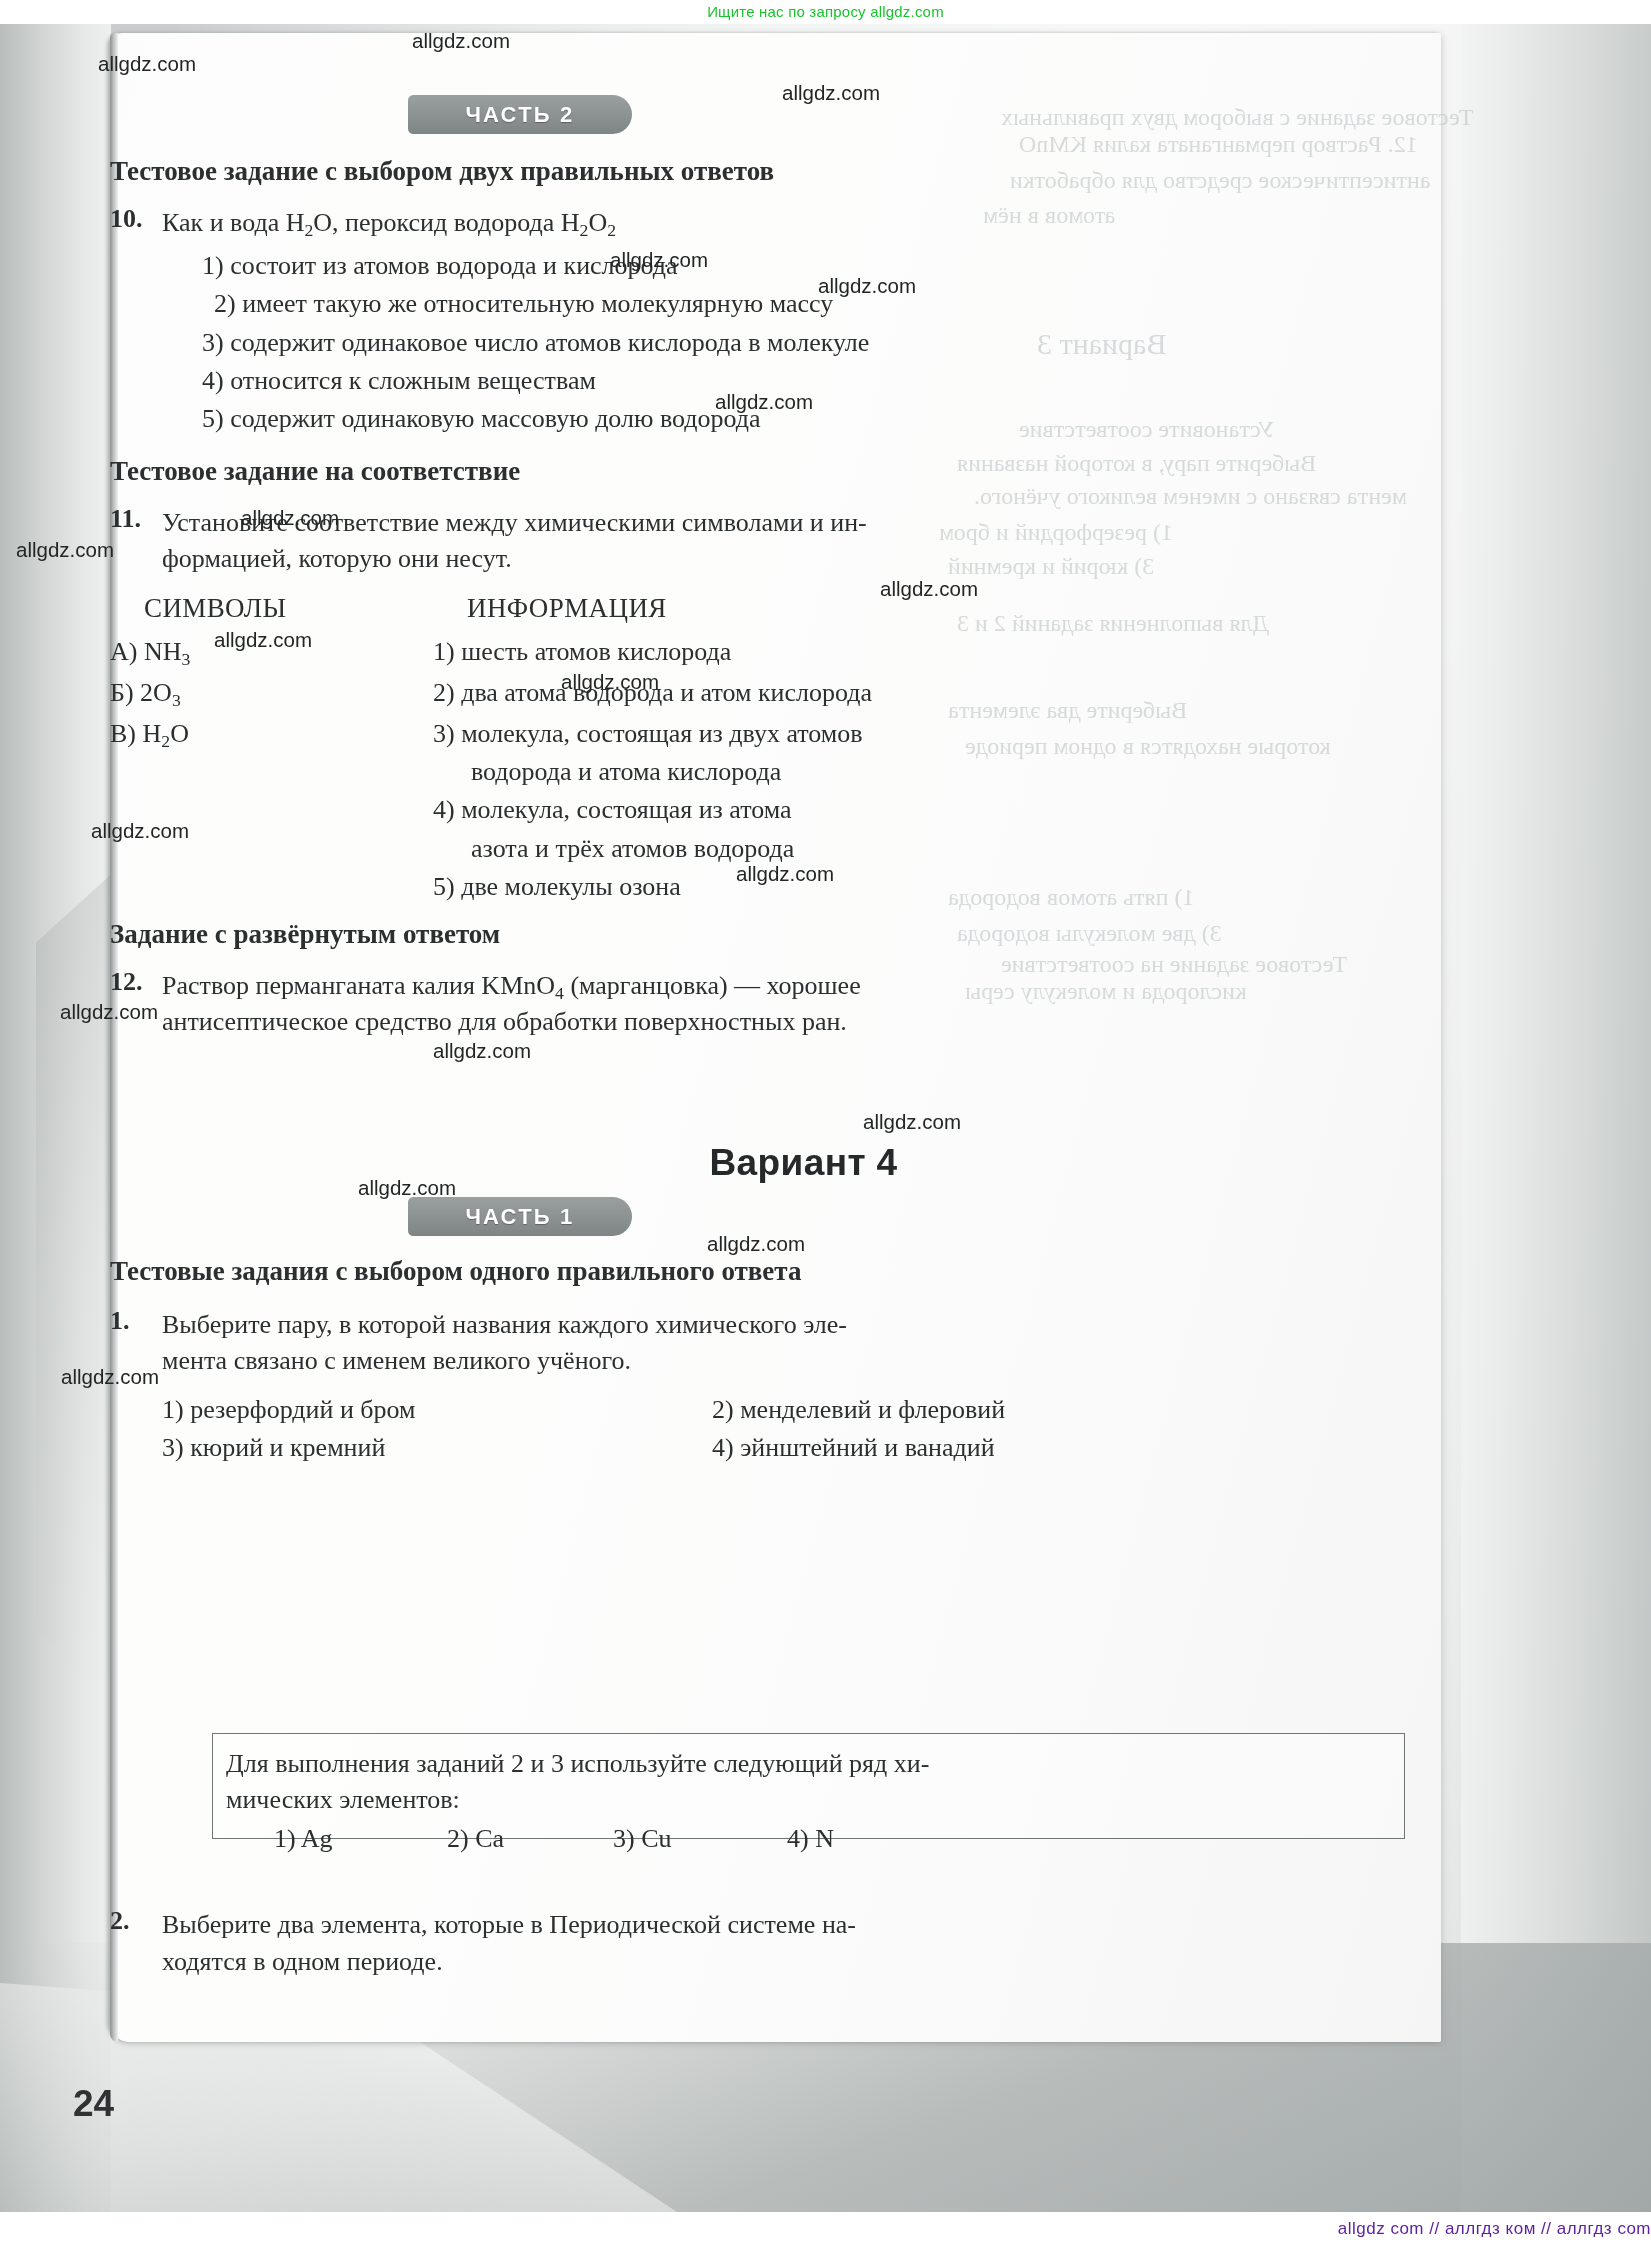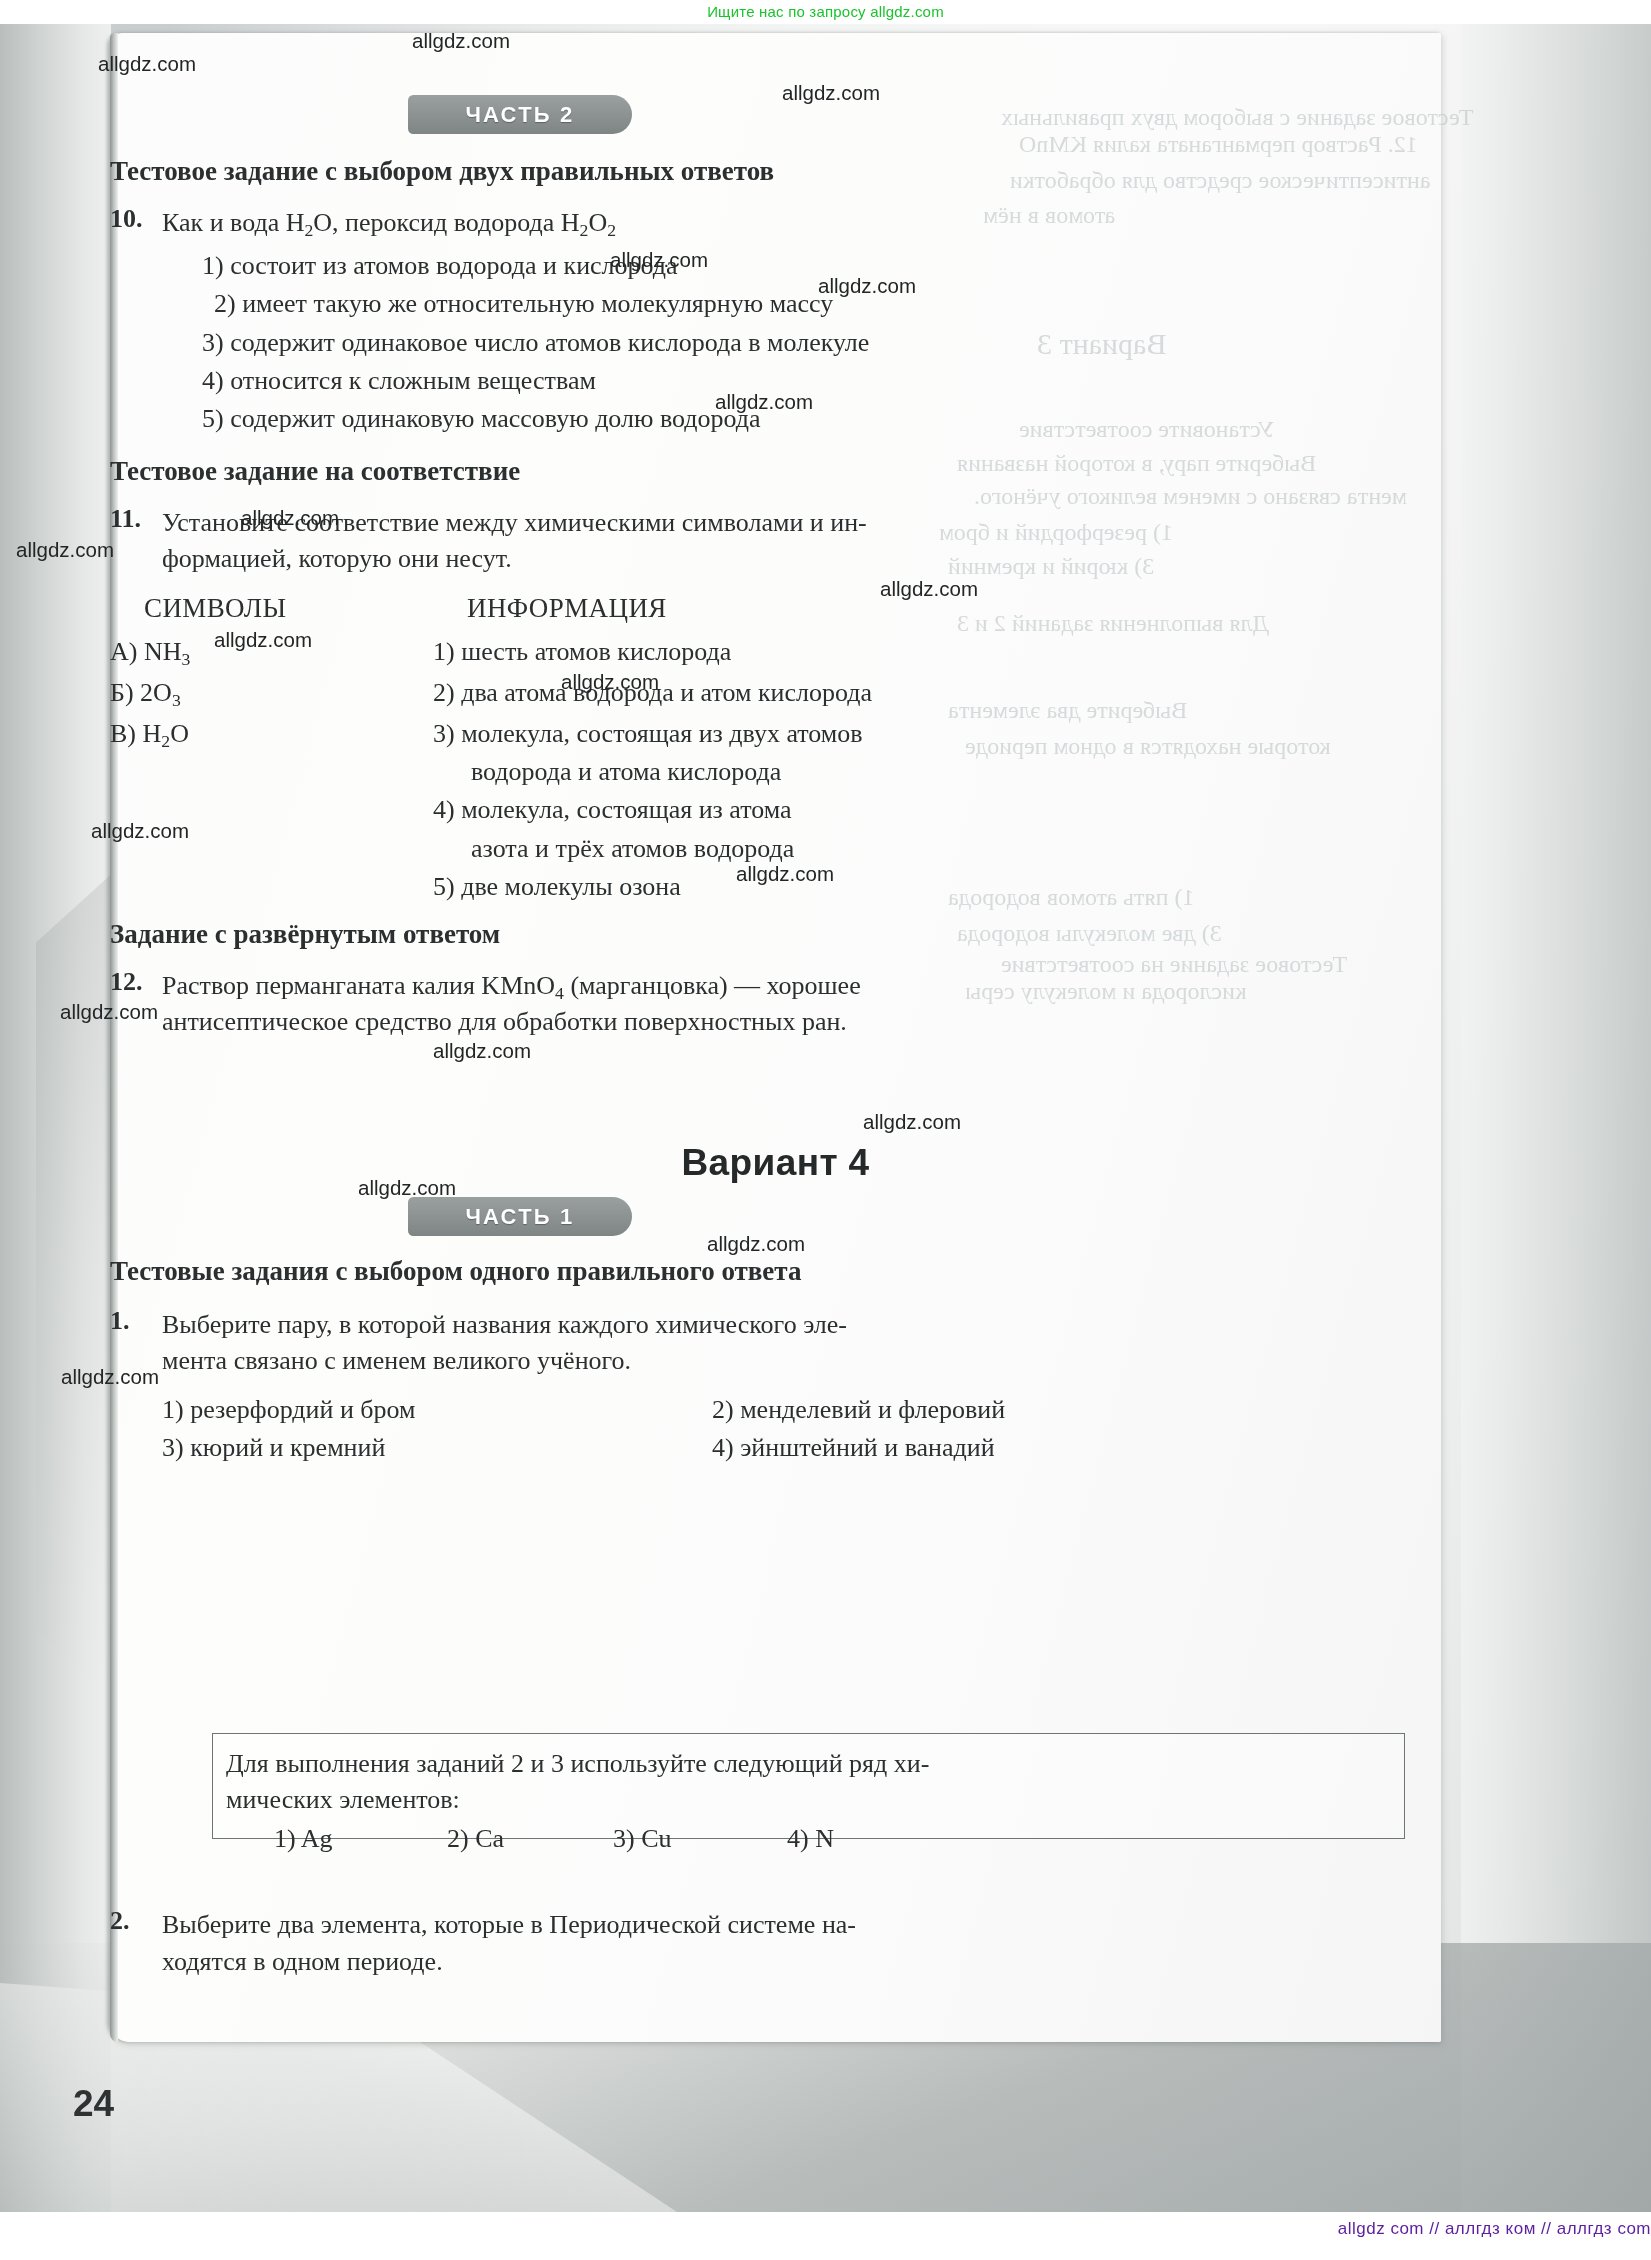--- a/index.html
+++ b/index.html
@@ -297,21 +297,21 @@
     <div class="opt" style="left:323px; top:835px;">5) две молекулы озона</div>
 
     <div class="sec-head" style="left:0px; top:886px;">Задание с развёрнутым ответом</div>
 
     <div class="qnum" style="left:0px; top:934px;">12.</div>
     <div class="qtext" style="left:52px; top:934px; width:1114px;">
       <span>Раствор перманганата калия KMnO</span><sub>4</sub><span> (марганцовка) — хорошее</span>
     </div>
     <div class="qtext" style="left:52px; top:970px;">антисептическое средство для обработки поверхностных ран.</div>
 
-    <div class="variant-title" style="left:0px; top:1109px;">Вариант 4</div>
+    <div class="variant-title" style="left:0px; top:1109px;padding-left:28px;">Вариант 4</div>
 
     <div class="part-banner" style="left:298px; top:1164px; width:224px;">ЧАСТЬ 1</div>
 
     <div class="sec-head" style="left:0px; top:1223px;">Тестовые задания с выбором одного правильного ответа</div>
 
     <div class="qnum" style="left:0px; top:1273px;">1.</div>
     <div class="qtext" style="left:52px; top:1273px; width:1123px;">Выберите пару, в которой названия каждого химического эле-</div>
     <div class="qtext" style="left:52px; top:1309px;">мента связано с именем великого учёного.</div>
 
     <div class="opt" style="left:52px; top:1358px;">1) резерфордий и бром</div>

